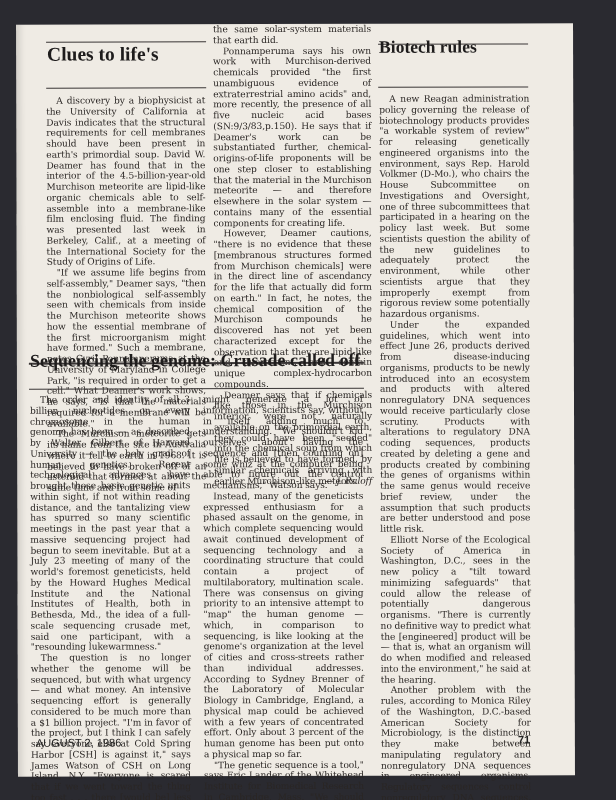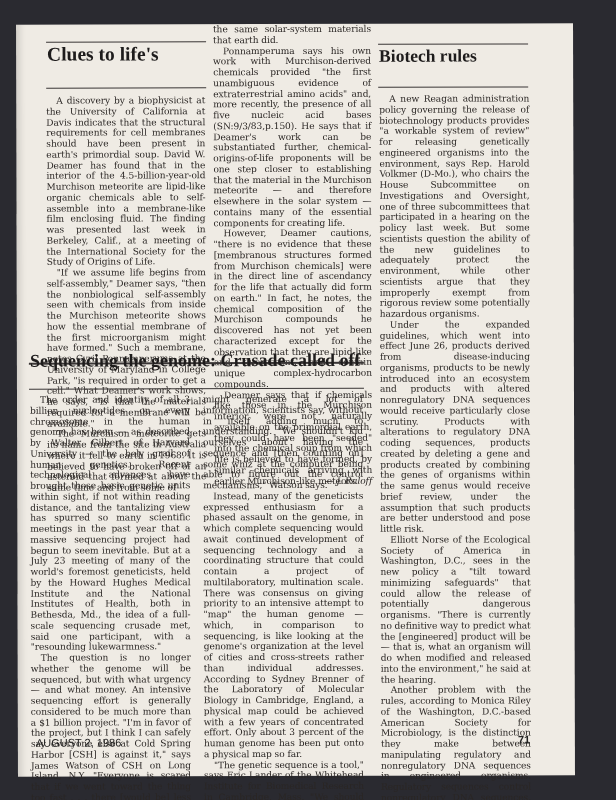--- a/index.html
+++ b/index.html
@@ -79,21 +79,21 @@
   </div>
 
   <div class="col body-text" style="left:186px; top:370px; width:160px;">
     <p class="noindent">might generate a lot of information, scientists say, without in itself adding much to understanding. "We shouldn't kid ourselves about having the sequence and [then counting on] some whiz at the computer being able to figure out the control mechanisms," Watson says.</p>
     <p>Instead, many of the geneticists expressed enthusiasm for a phased assault on the genome, in which complete sequencing would await continued development of sequencing technology and a coordinating structure that could contain a project of multilaboratory, multination scale. There was consensus on giving priority to an intensive attempt to "map" the human genome — which, in comparison to sequencing, is like looking at the genome's organization at the level of cities and cross-streets rather than individual addresses. According to Sydney Brenner of the Laboratory of Molecular Biology in Cambridge, England, a physical map could be achieved with a few years of concentrated effort. Only about 3 percent of the human genome has been put onto a physical map so far.</p>
     <p>"The genetic sequence is a tool," says Eric Lander of the Whitehead Institute for Biomedical Research in Cambridge, Mass. "We should rate it . . . with all the other tools we're going to need."</p>
 
   </div>
 
   <div class="rule" style="left:362px; top:20px; width:150px;"></div>
-  <div class="headline" style="position:absolute; left:363px; top:23px; width:160px; font-size:17.5px; line-height:19px;">
+  <div class="headline" style="position:absolute; left:363px; top:14px; width:160px; font-size:17.5px; line-height:19px;">
     <div>Biotech rules</div>
   </div>
   <div class="rule" style="left:362px; top:63px; width:150px;"></div>
 
   <div class="col body-text" style="left:363px; top:70px; width:150px;">
     <p>A new Reagan administration policy governing the release of biotechnology products provides "a workable system of review" for releasing genetically engineered organisms into the environment, says Rep. Harold Volkmer (D-Mo.), who chairs the House Subcommittee on Investigations and Oversight, one of three subcommittees that participated in a hearing on the policy last week. But some scientists question the ability of the new guidelines to adequately protect the environment, while other scientists argue that they improperly exempt from rigorous review some potentially hazardous organisms.</p>
     <p>Under the expanded guidelines, which went into effect June 26, products derived from disease-inducing organisms, products to be newly introduced into an ecosystem and products with altered nonregulatory DNA sequences would receive particularly close scrutiny. Products with alterations to regulatory DNA coding sequences, products created by deleting a gene and products created by combining the genes of organisms within the same genus would receive brief review, under the assumption that such products are better understood and pose little risk.</p>
     <p>Elliott Norse of the Ecological Society of America in Washington, D.C., sees in the new policy a "tilt toward minimizing safeguards" that could allow the release of potentially dangerous organisms. "There is currently no definitive way to predict what the [engineered] product will be — that is, what an organism will do when modified and released into the environment," he said at the hearing.</p>
     <p>Another problem with the rules, according to Monica Riley of the Washington, D.C.-based American Society for Microbiology, is the distinction they make between manipulating regulatory and nonregulatory DNA sequences in engineered organisms. Regulatory sequences control nonregulatory DNA sequences, which affect the functioning of an organism, such as the production of an enzyme. In exempting such altered organisms from in-depth review, she says, the new policy fails to appreciate the power of regulatory sequences to affect an organism's ability to compete and survive in a new environment.</p>
 

